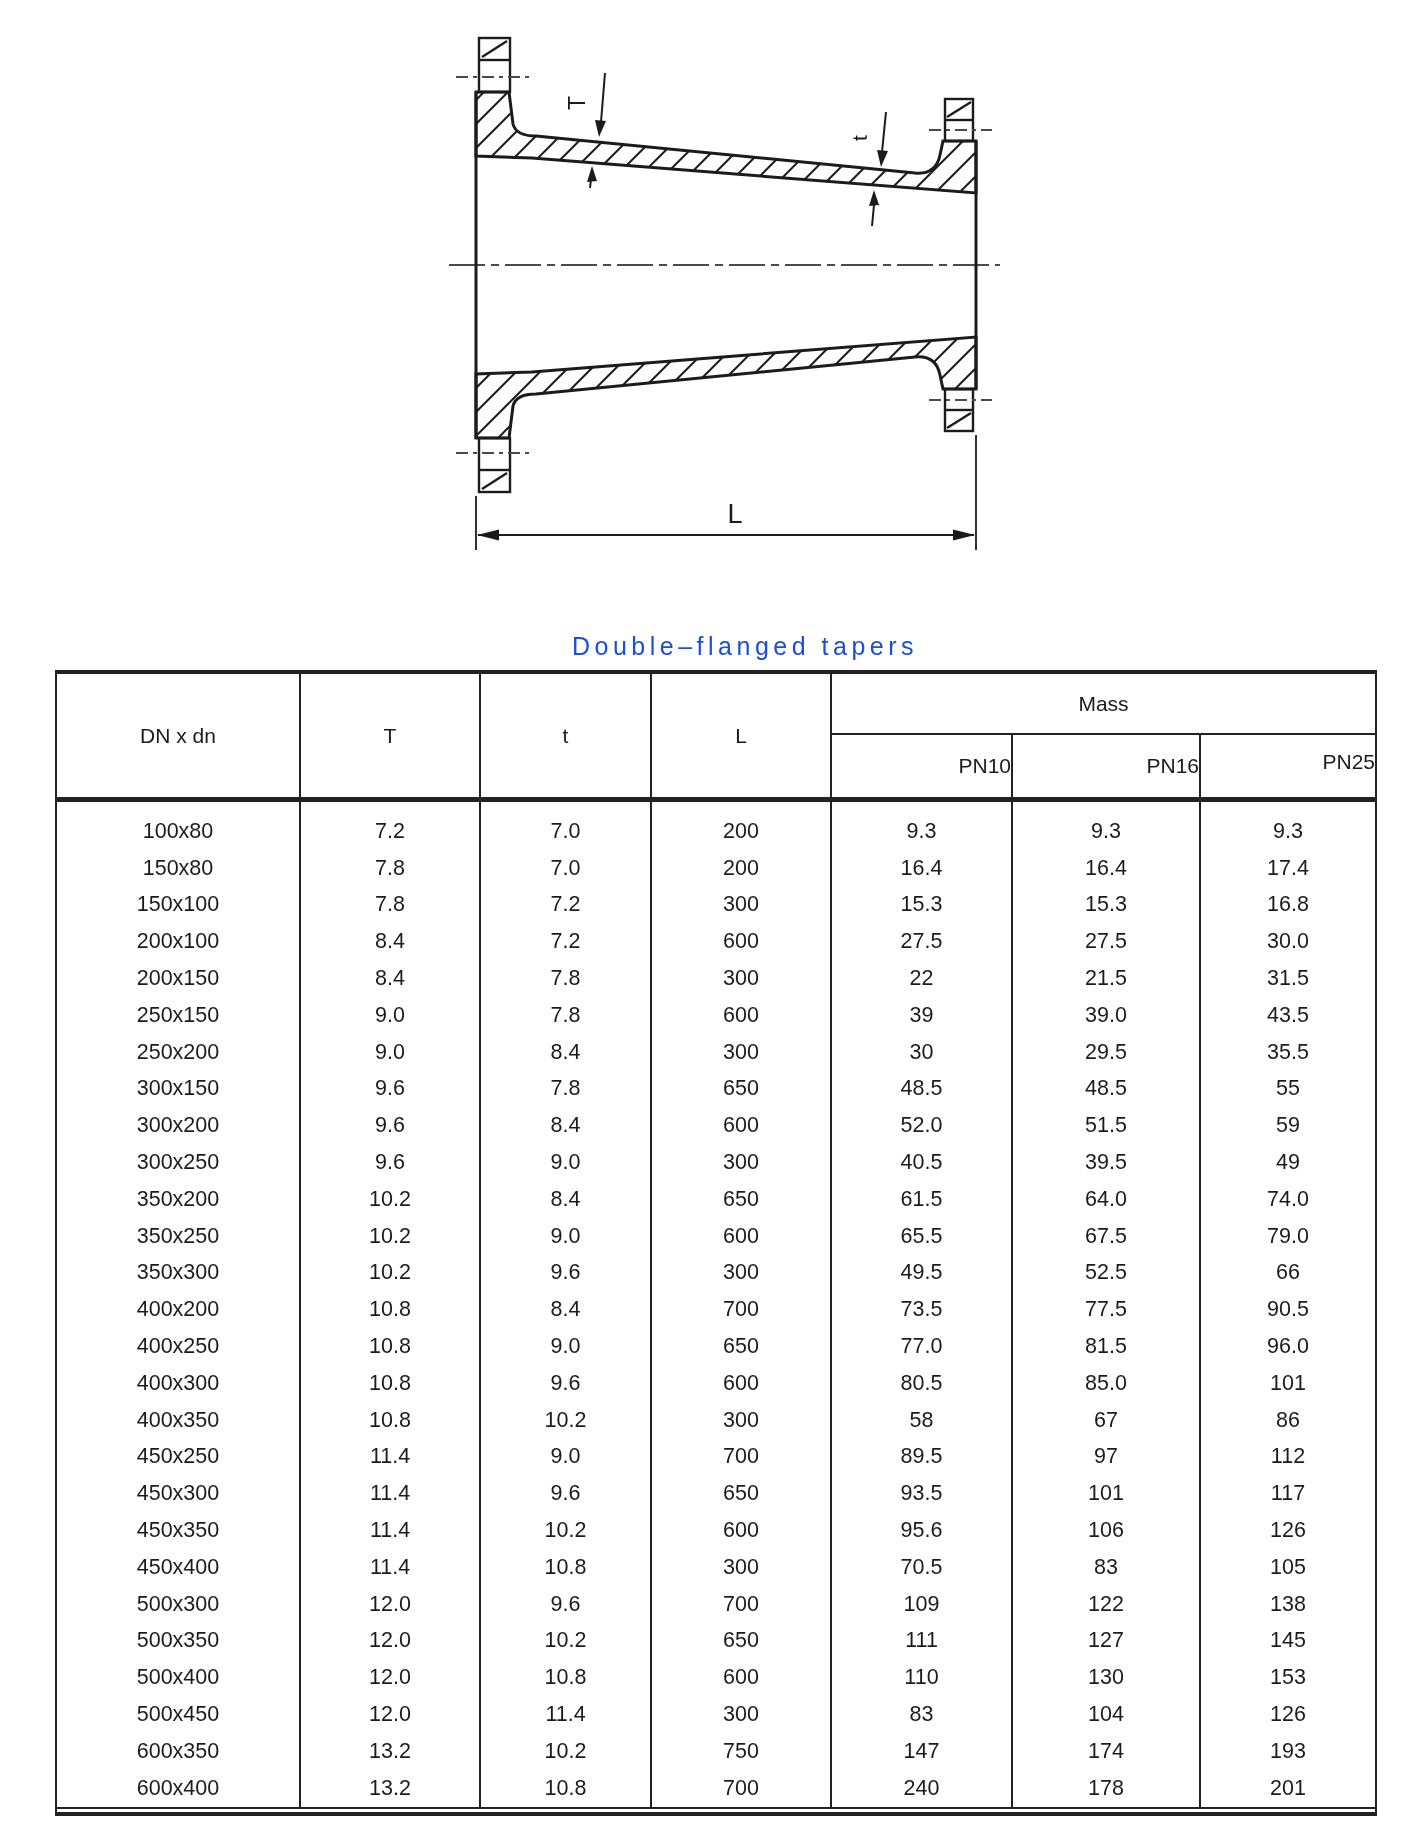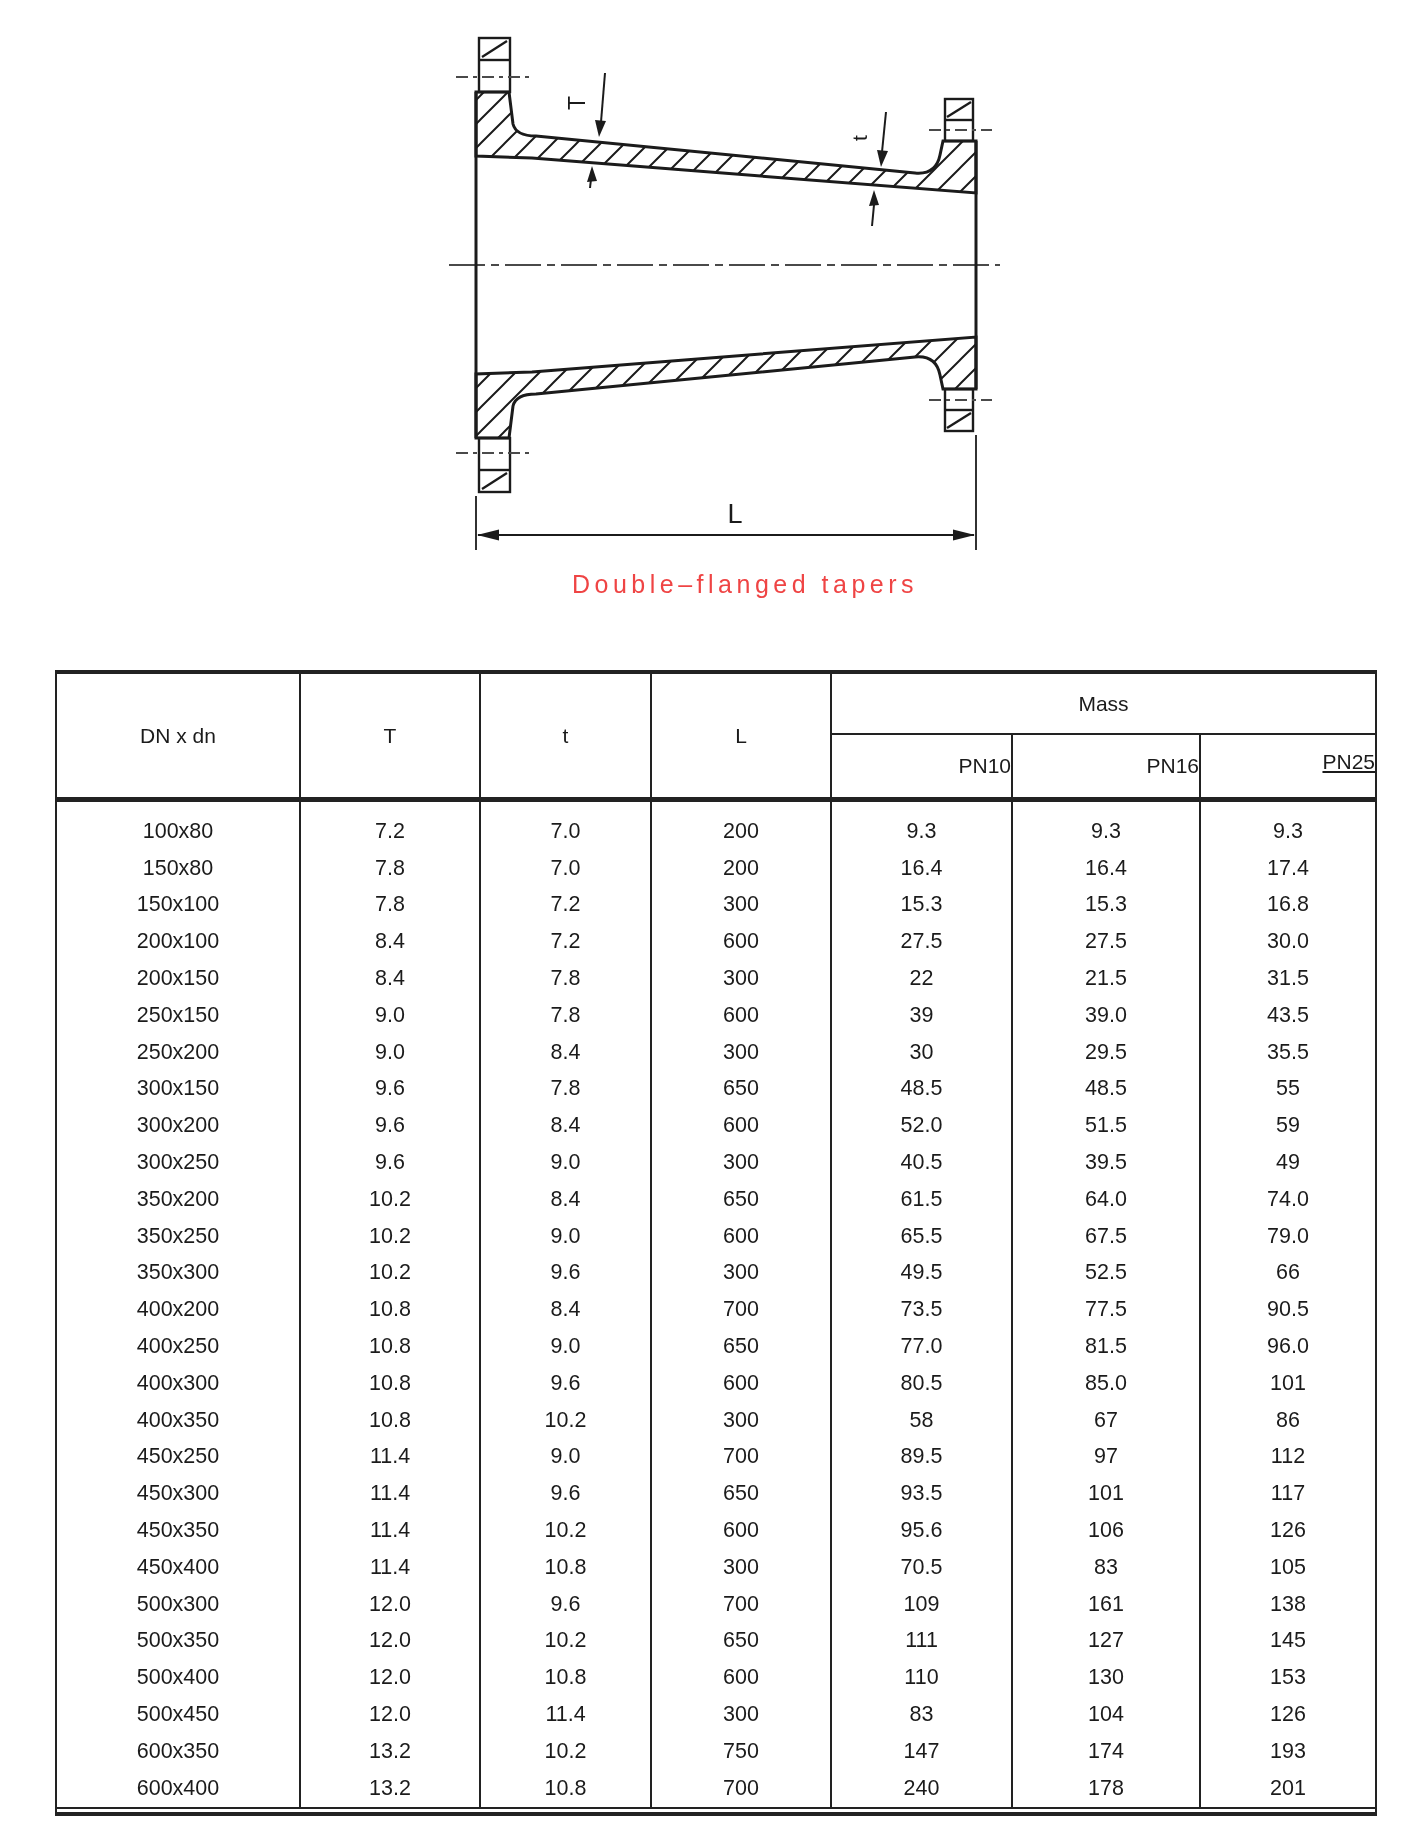--- a/index.html
+++ b/index.html
@@ -11,24 +11,24 @@
     color:#1b1b1b;
     overflow:hidden;
   }
   
   .drawing{
     position:absolute;left:380px;top:10px;
     width:660px;height:560px;
   }
   
   .caption{
-    position:absolute;left:745px;top:570px;
+    position:absolute;left:745px;top:632px;
     transform:translateX(-50%);
     font-size:25px;letter-spacing:4.5px;
-    white-space:nowrap;color:#ef4444;
+    white-space:nowrap;color:#1d4ed8;
   }
   
   .tbl-wrap{
     position:absolute;left:55px;top:670px;
     width:1322px;height:1146px;
     border:2px solid #222;
     border-top-width:4px;border-bottom-width:4px;
     box-sizing:border-box;
     background:#fff;
   }
@@ -44,21 +44,21 @@
     text-align:center;vertical-align:middle;
     font-weight:normal;padding:0;
   }
   table.tapers th:last-child, table.tapers td:last-child{border-right:none;}
   thead th{font-size:21px;}
   thead tr.h1 th{height:59px;margin-left:48px;}
   thead tr.h2 th{height:62px;text-align:right;}
   th.span2{border-bottom:5px solid #222;}
   th.mass{border-bottom:2px solid #222;}
   thead tr.h2 th{border-bottom:5px solid #222;}
-  th.pn25-cell span{position:relative;top:-4px;display:inline-block;text-decoration:underline;}
+  th.pn25-cell span{position:relative;top:-4px;display:inline-block;}
   tbody tr.spacer td{height:11px;}
   tbody td{height:36.8px;}
   tbody tr:last-child td{border-bottom:2px solid #222;}
 </style>
 </head>
 <body>
 
 <div class="page">
 
   <svg class="drawing" viewBox="380 10 660 560" xmlns="http://www.w3.org/2000/svg">
@@ -357,21 +357,21 @@
             <td>70.5</td>
             <td>83</td>
             <td>105</td>
           </tr>
           <tr>
             <td>500x300</td>
             <td>12.0</td>
             <td>9.6</td>
             <td>700</td>
             <td>109</td>
-            <td>161</td>
+            <td>122</td>
             <td>138</td>
           </tr>
           <tr>
             <td>500x350</td>
             <td>12.0</td>
             <td>10.2</td>
             <td>650</td>
             <td>111</td>
             <td>127</td>
             <td>145</td>

